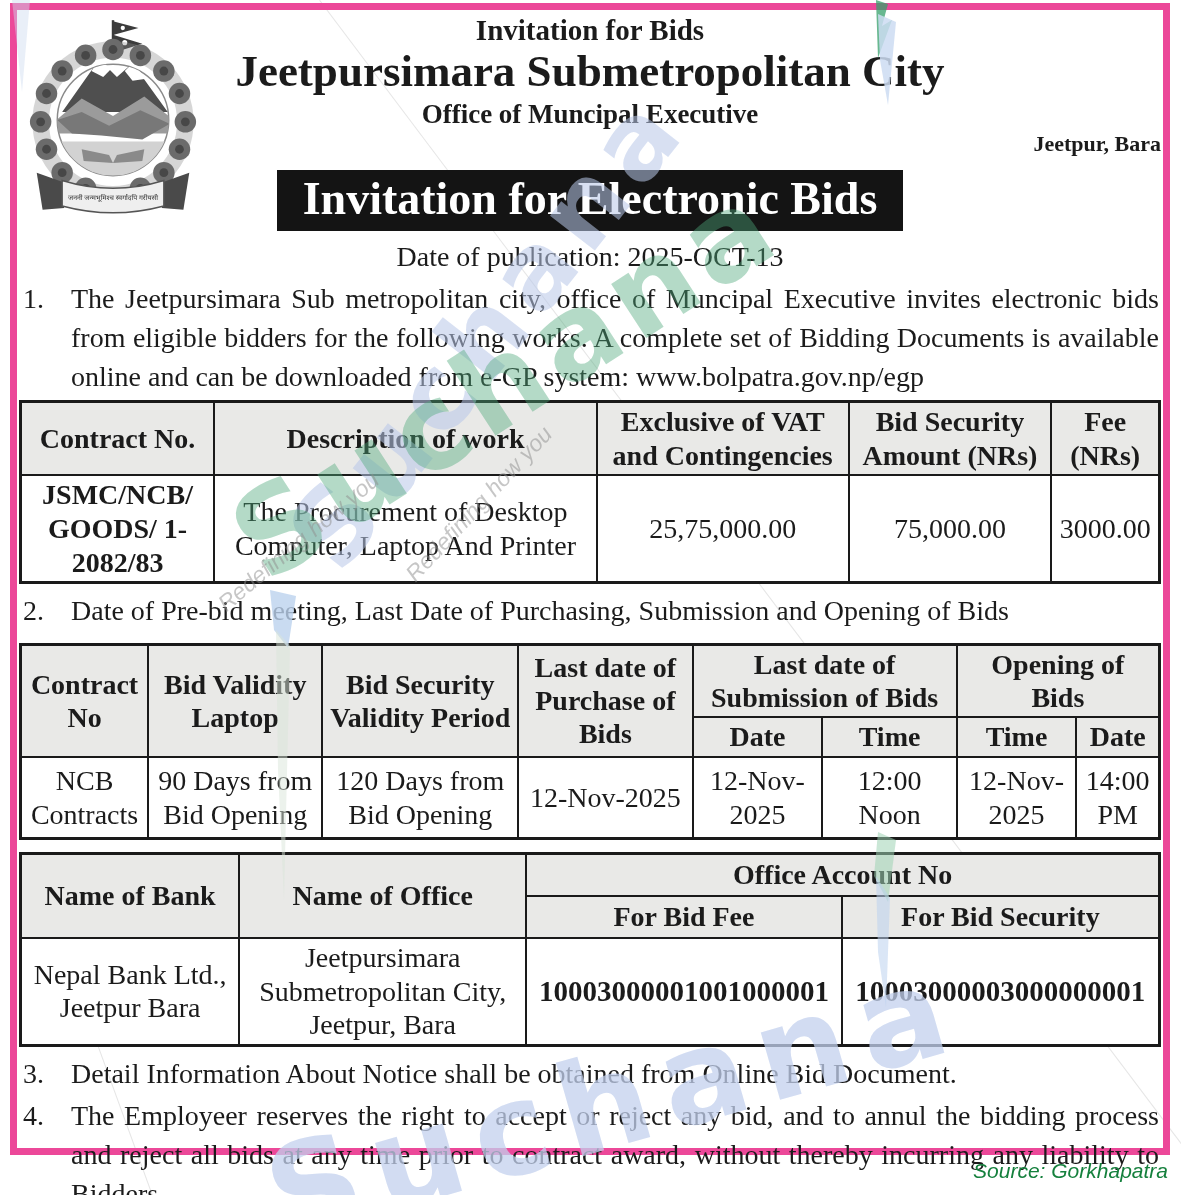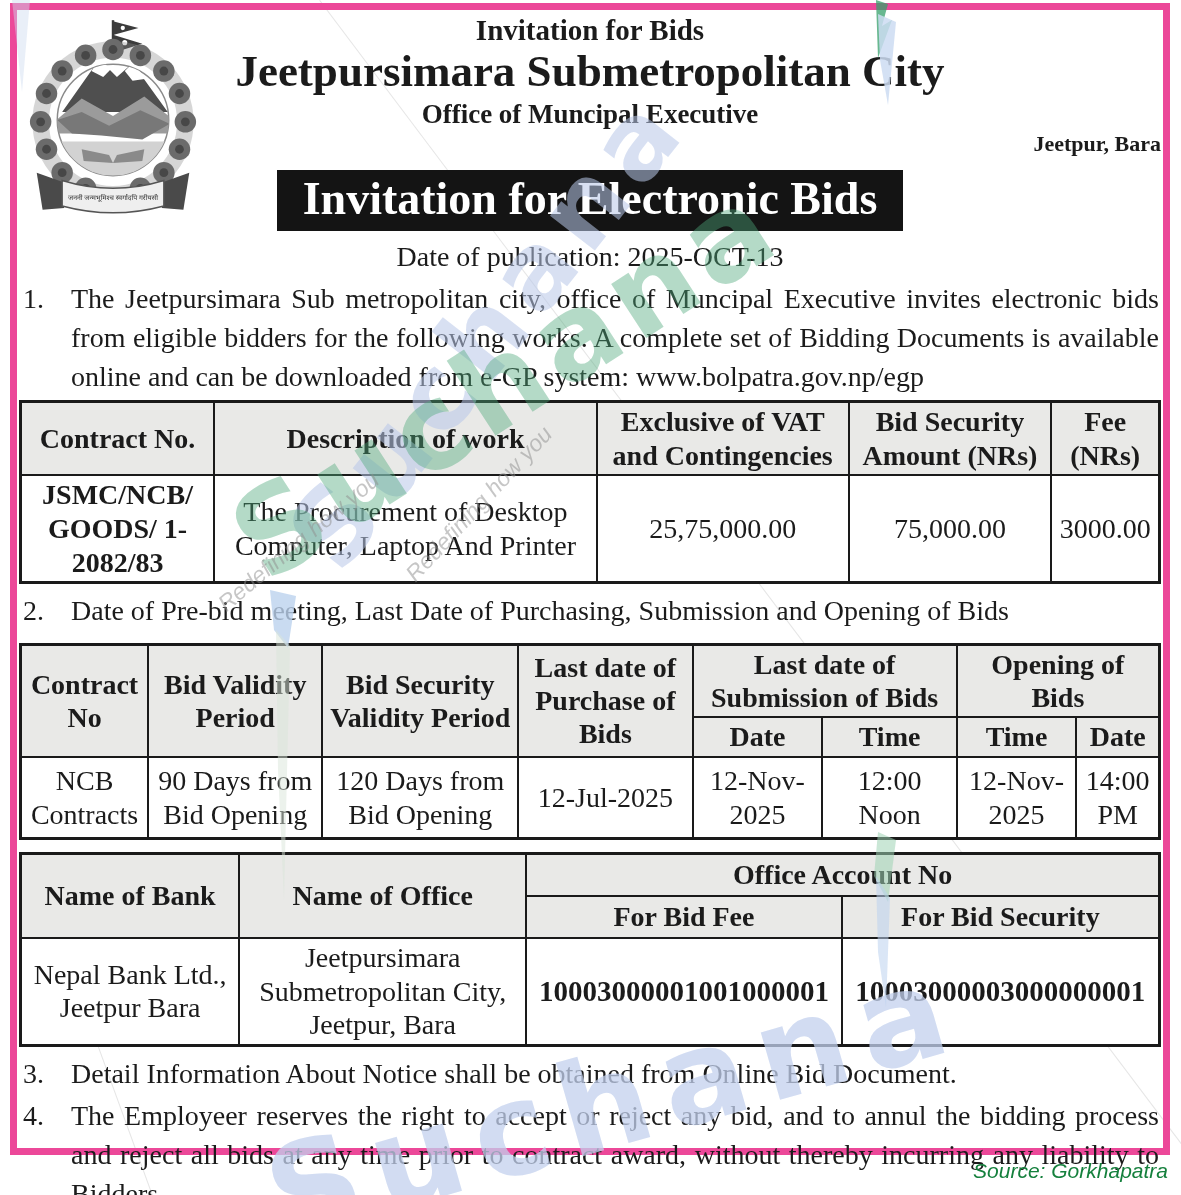--- a/index.html
+++ b/index.html
@@ -236,37 +236,37 @@
             <col style="width:17.2%">
             <col style="width:15.3%">
           <col style="width:11.4%">
             <col style="width:11.8%">
             <col style="width:10.5%">
             <col style="width:7.3%">
         </colgroup>
         <tbody>
             <tr class="grow1">
           <th rowspan="2">Contract No</th>
-          <th rowspan="2">Bid Validity Period</th>
+          <th rowspan="2">Bid Validity Laptop</th>
           <th rowspan="2">Bid Security Validity Period</th>
           <th rowspan="2">Last date of Purchase of Bids</th>
           <th colspan="2">Last date of Submission of Bids</th>
           <th colspan="2">Opening of Bids</th>
         </tr>
         <tr class="grow2">
           <th>Date</th>
           <th>Time</th>
           <th>Time</th>
           <th>Date</th>
         </tr>
         <tr class="drow">
           <td>NCB Contracts</td>
           <td>90 Days from Bid Opening</td>
           <td>120 Days from Bid Opening</td>
-          <td>12-Jul-2025</td>
+          <td>12-Nov-2025</td>
           <td>12-Nov- 2025</td>
           <td>12:00 Noon</td>
           <td>12-Nov- 2025</td>
           <td>14:00 PM</td>
         </tr>
       </tbody>
         </table>
 
       <table class="ntable t3">
         <colgroup>

